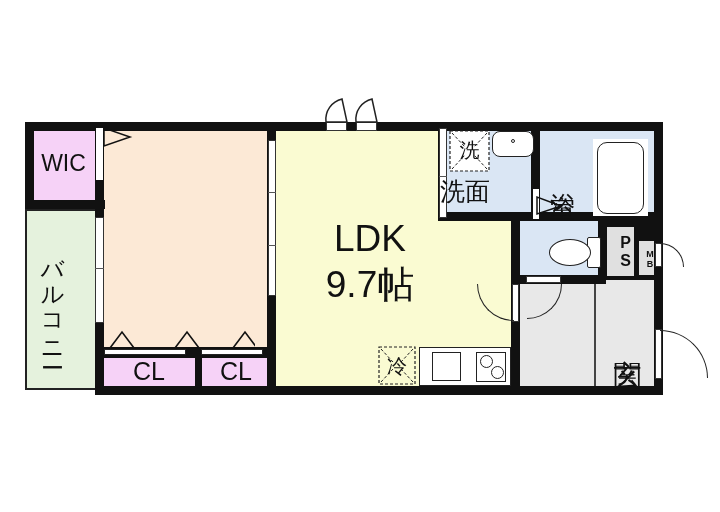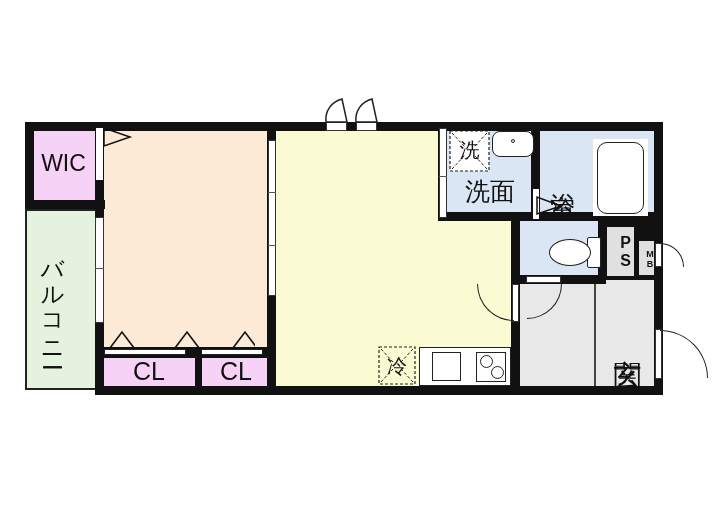--- a/index.html
+++ b/index.html
@@ -136,21 +136,25 @@
   <div class="abs" style="left:480px;top:355px;width:13px;height:13px;border-radius:50%;border:1.5px solid #222;background:#fff;box-sizing:border-box;"></div>
   <div class="abs" style="left:491px;top:366px;width:13px;height:13px;border-radius:50%;border:1.5px solid #222;background:#fff;box-sizing:border-box;"></div>
 
   <div class="fix" style="left:587px;top:237px;width:14px;height:31px;border-radius:2px;"></div>
   <div class="fix" style="left:549px;top:239px;width:42px;height:27px;border-radius:50%;"></div>
 
   <div class="lbl" style="left:27px;top:150px;width:73px;font-size:23px;">WIC</div>
   <div class="lbl vert" style="left:38px;top:214px;width:28px;height:172px;font-size:23px;letter-spacing:2px;">バルコニー</div>
   <div class="lbl" style="left:99px;top:191px;width:172px;font-size:36px;line-height:1.25;">
   </div>
-  <div class="lbl" style="left:447px;top:177px;width:86px;font-size:25px;">洗面</div>
+  <div class="lbl" style="left:265px;top:216px;width:210px;font-size:37px;line-height:1.25;">
+    <div>LDK</div>
+    <div>9.7帖</div>
+  </div>
+  <div class="lbl" style="left:422px;top:177px;width:86px;font-size:25px;">洗面</div>
   <div class="lbl" style="left:450px;top:139px;width:39px;font-size:20px;">洗</div>
   <div class="lbl vert" style="left:547px;top:136px;width:30px;height:78px;font-size:25px;letter-spacing:2px;">浴室</div>
   <div class="lbl vert" style="left:607px;top:231px;width:27px;height:42px;font-size:16px;font-weight:bold;letter-spacing:1px;">PS</div>
   <div class="lbl vert" style="left:641px;top:246px;width:14px;height:26px;font-size:9px;font-weight:bold;">MB</div>
   <div class="lbl vert" style="left:607px;top:297px;width:36px;height:86px;font-size:28px;letter-spacing:3px;">玄関</div>
   <div class="lbl" style="left:100px;top:357px;width:98px;font-size:25px;">CL</div>
   <div class="lbl" style="left:202px;top:357px;width:68px;font-size:25px;">CL</div>
   <div class="lbl" style="left:378px;top:355px;width:38px;font-size:20px;">冷</div>
 
 </div>

